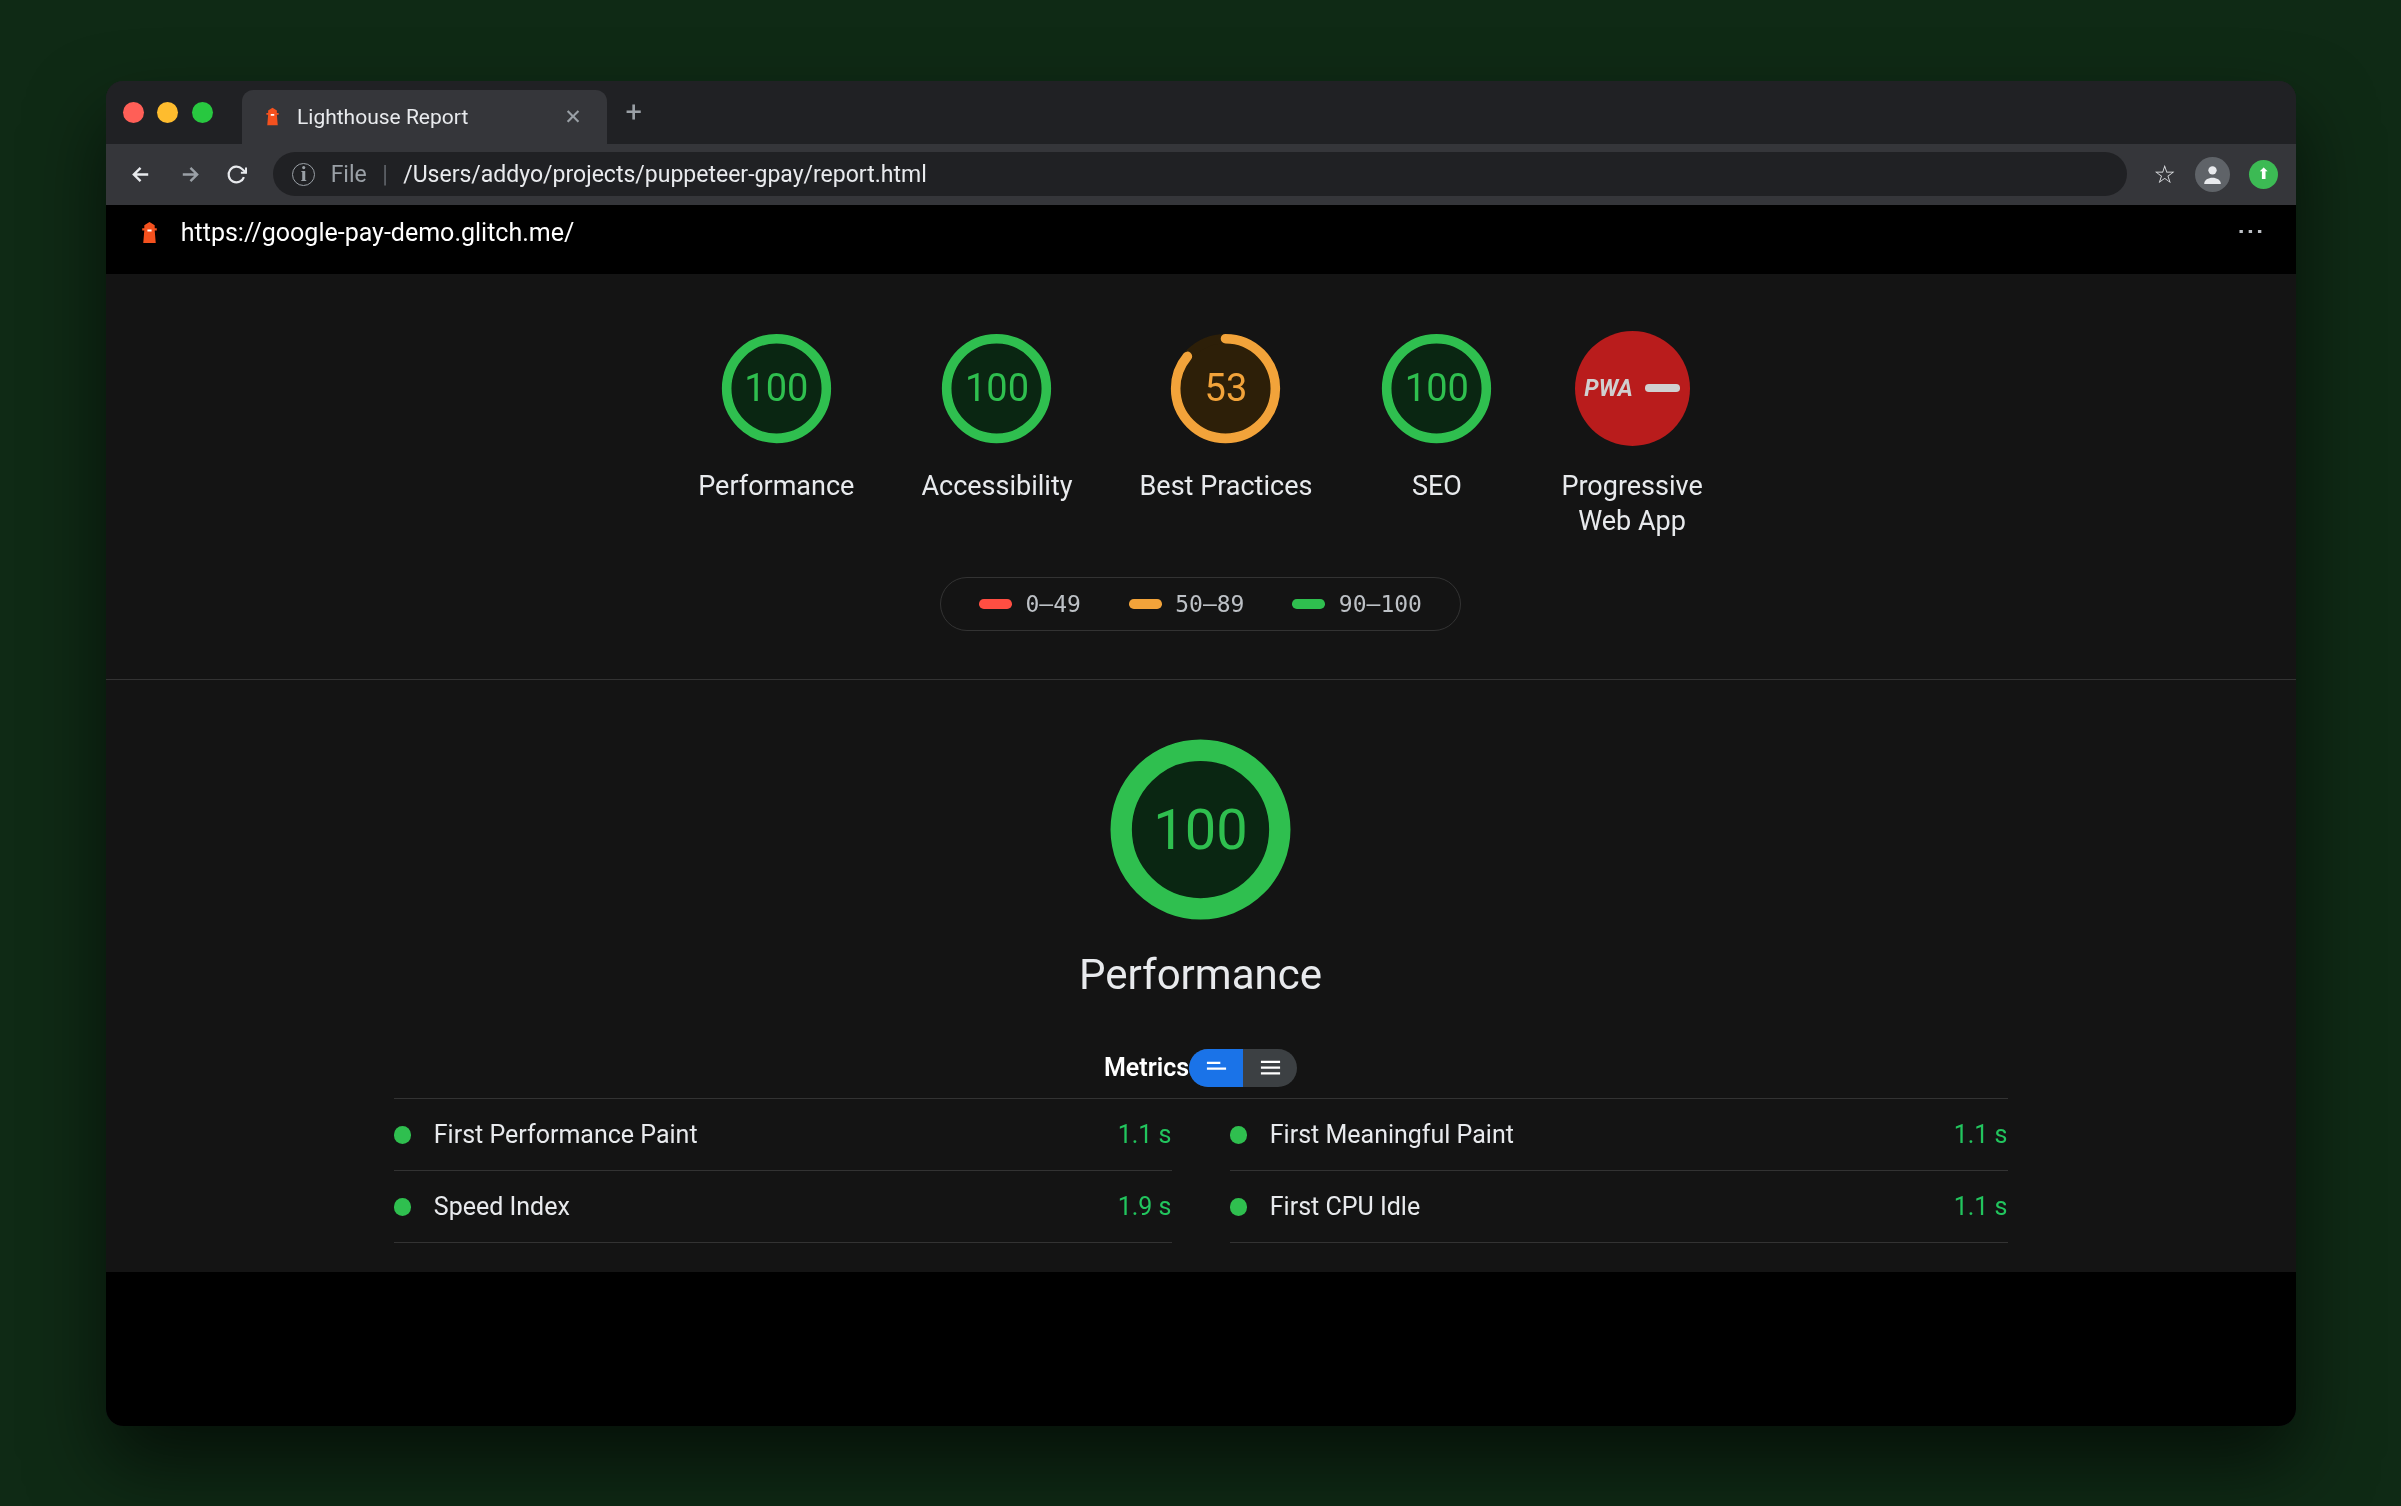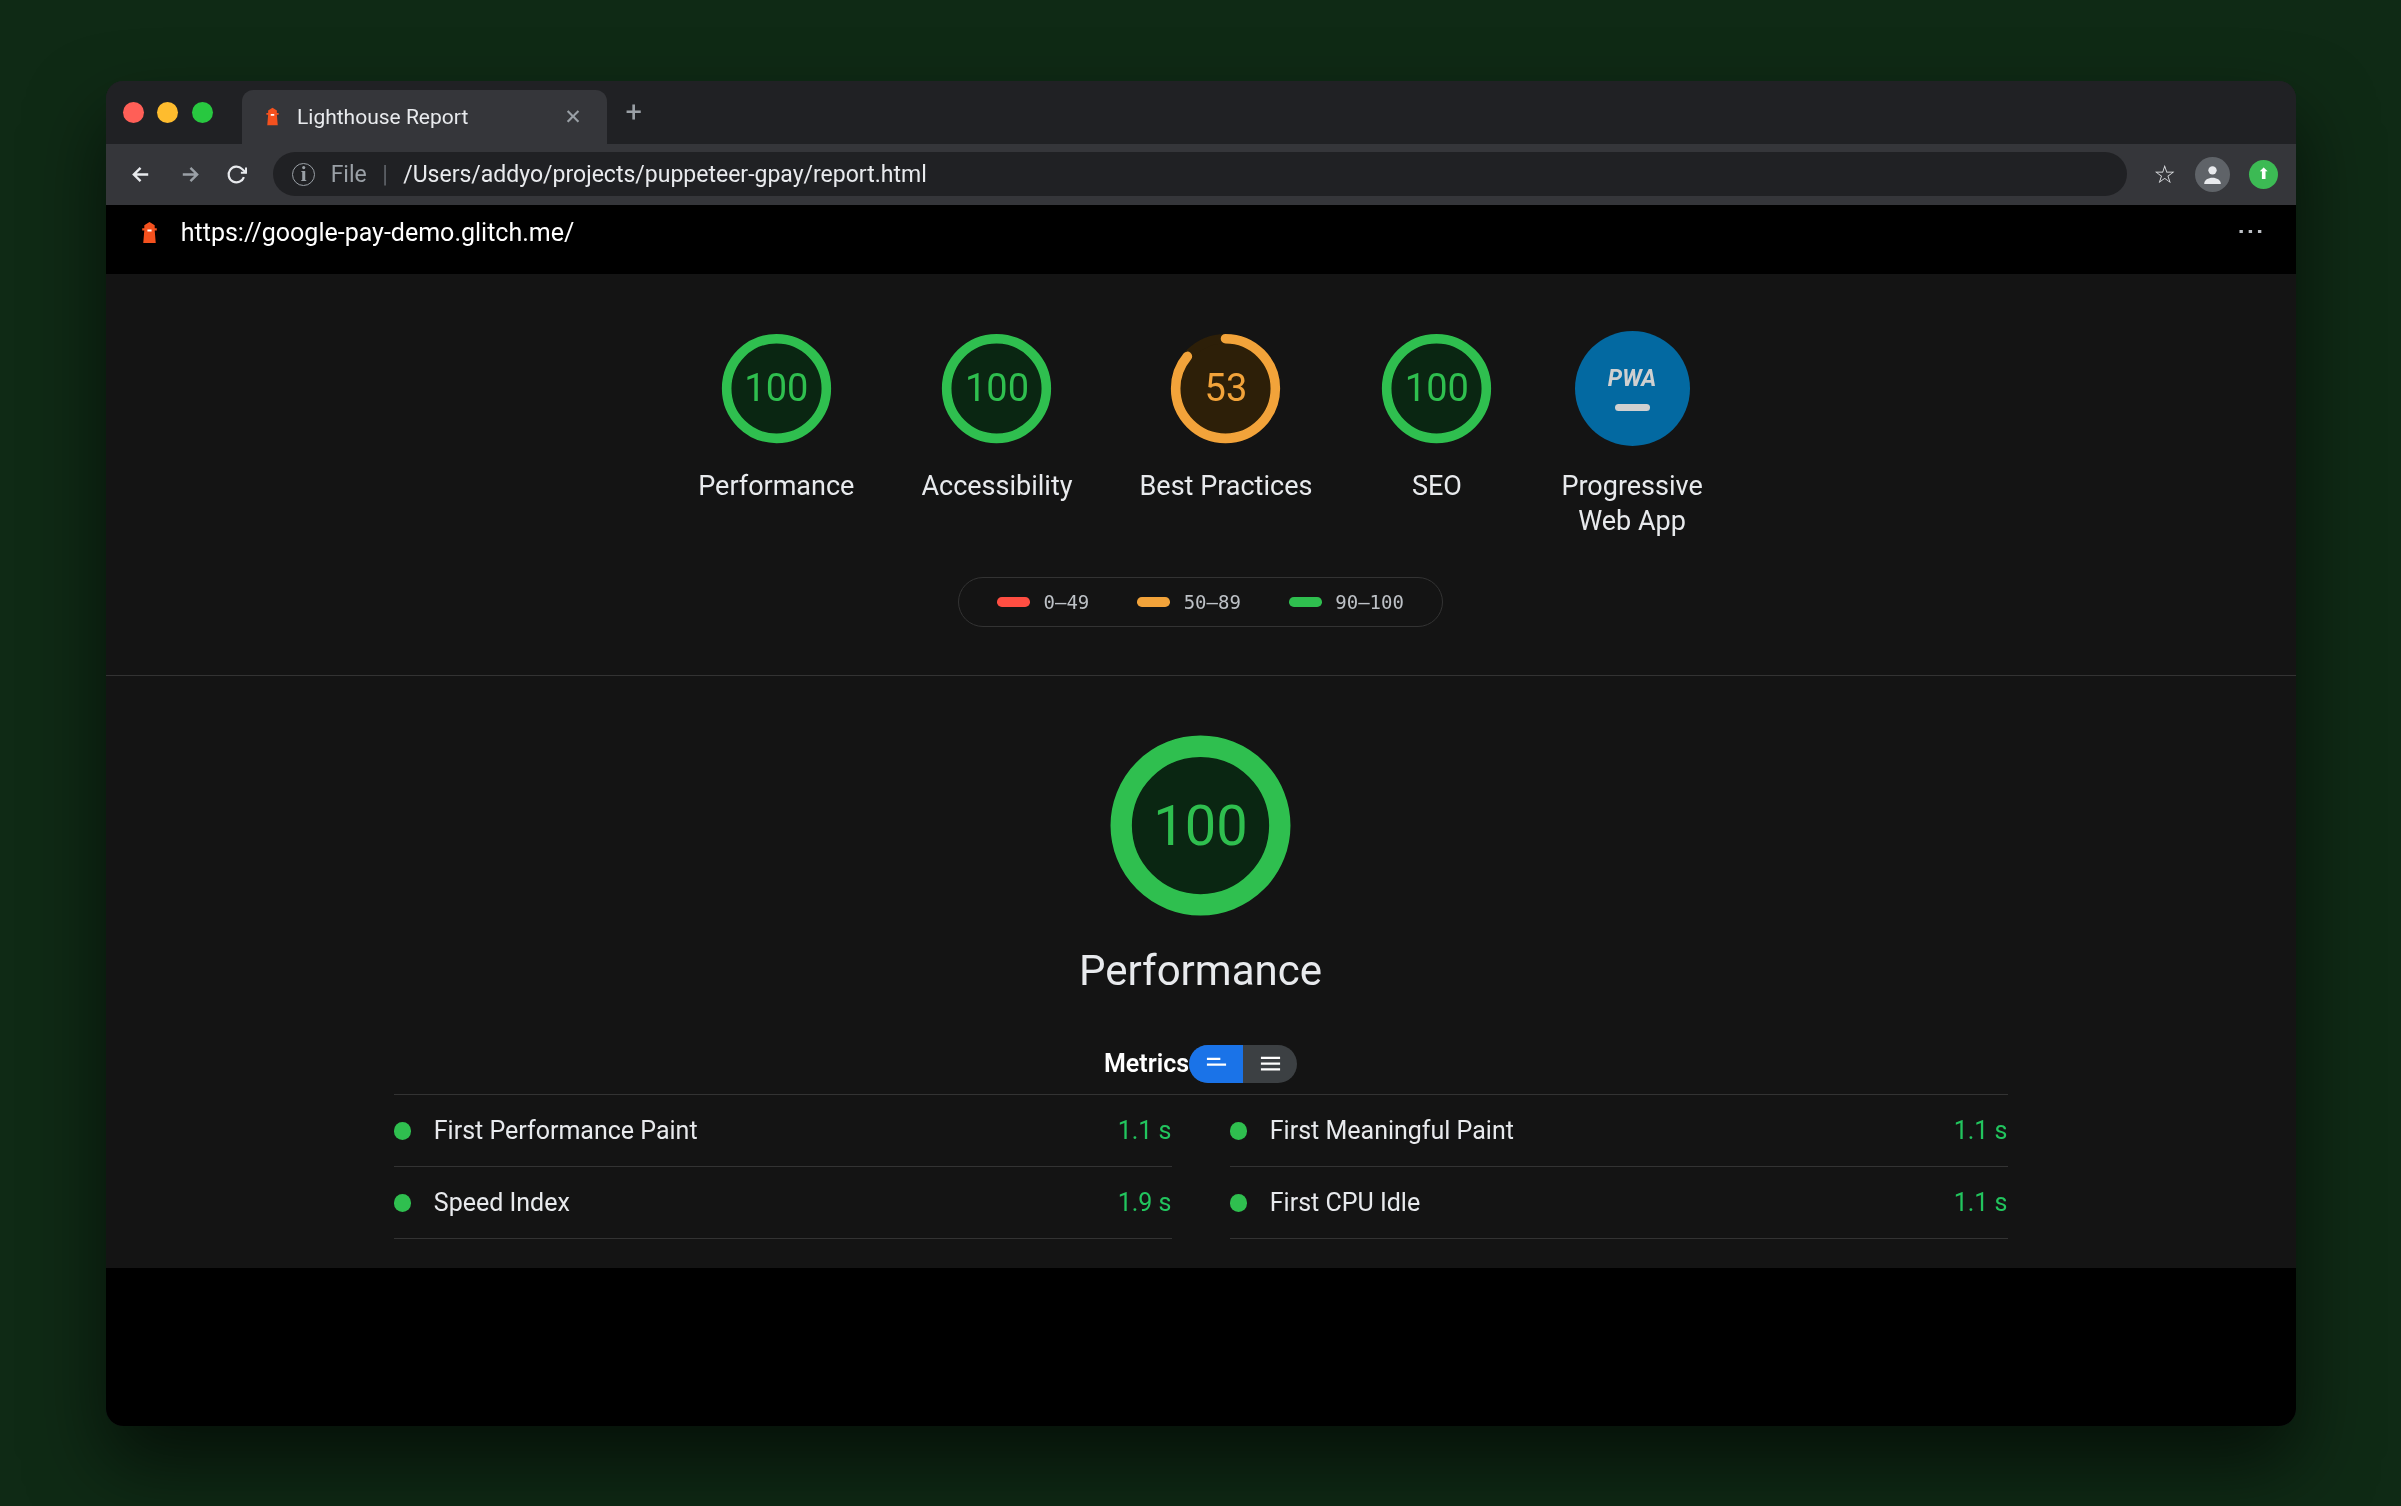--- a/index.html
+++ b/index.html
@@ -129,36 +129,36 @@
   }
   .gauge .label { font-size: 27px; color: #e8eaed; text-align: center; line-height: 1.3; max-width: 192px; }
   .gauge.green .fg { stroke: #2fbf4f; }
   .gauge.green .bg { stroke: #0a2612; fill: #0a2612; }
   .gauge.green .num { color: #2fbf4f; }
   .gauge.orange .fg { stroke: #f2a33a; }
   .gauge.orange .bg { stroke: #2d1f08; fill: #2d1f08; }
   .gauge.orange .num { color: #f2a33a; }
   .gauge.gray .ring-solid {
     width: 115px; height: 115px; border-radius: 50%;
-    background: #0369a1; display:flex; flex-direction:column; align-items:center; justify-content:center; gap: 12px;
+    background: #b91c1c; display:flex; flex-direction:row; align-items:center; justify-content:center; gap: 12px;
   }
   .gauge.gray .pwa-text { font-size: 23px; color: #d0d0d0; font-weight: bold; font-style: italic;}
   .gauge.gray .pwa-bar { width: 35px; height: 7.7px; border-radius: 3.8px; background: #d0d0d0; }
   .legend {
     display: flex;
     justify-content: center;
     gap: 48px;
     align-items: center;
     border: 1px solid #333;
     border-radius: 38px;
     padding: 13.4px 38px;
     width: fit-content;
     margin: 0 auto 48px auto;
     font-family: ui-monospace, Menlo, monospace;
-    font-size: 19px;
+    font-size: 23px;
     color: #bdc1c6;
   }
   .legend .item { display: flex; align-items: center; gap: 13.4px; }
   .legend .bar { width: 33px; height: 9.6px; border-radius: 4.8px; }
   .legend .red { background: #ff4e42; }
   .legend .orange { background: #f2a33a; }
   .legend .green { background: #2fbf4f; }
   .divider { height: 1px; background: #333; margin: 0; }
   
   .section {

